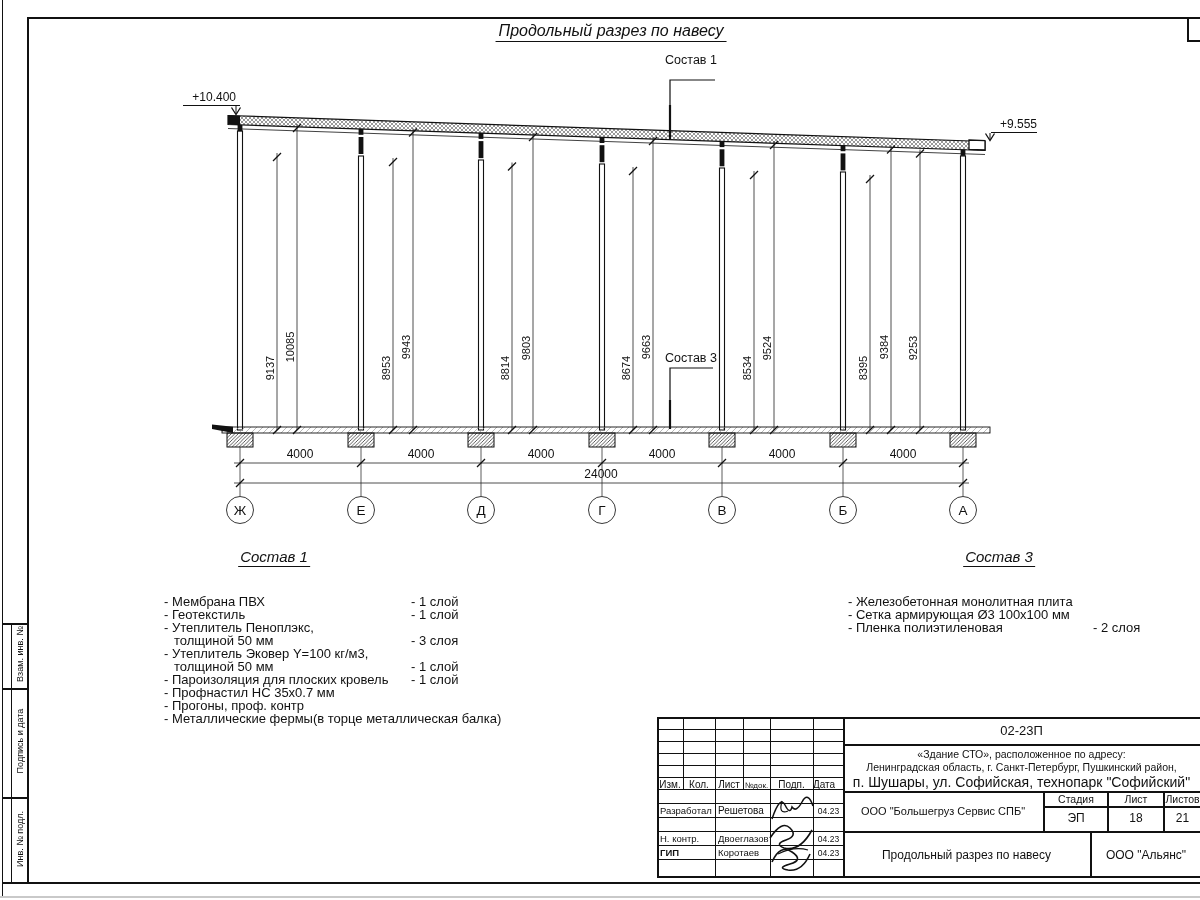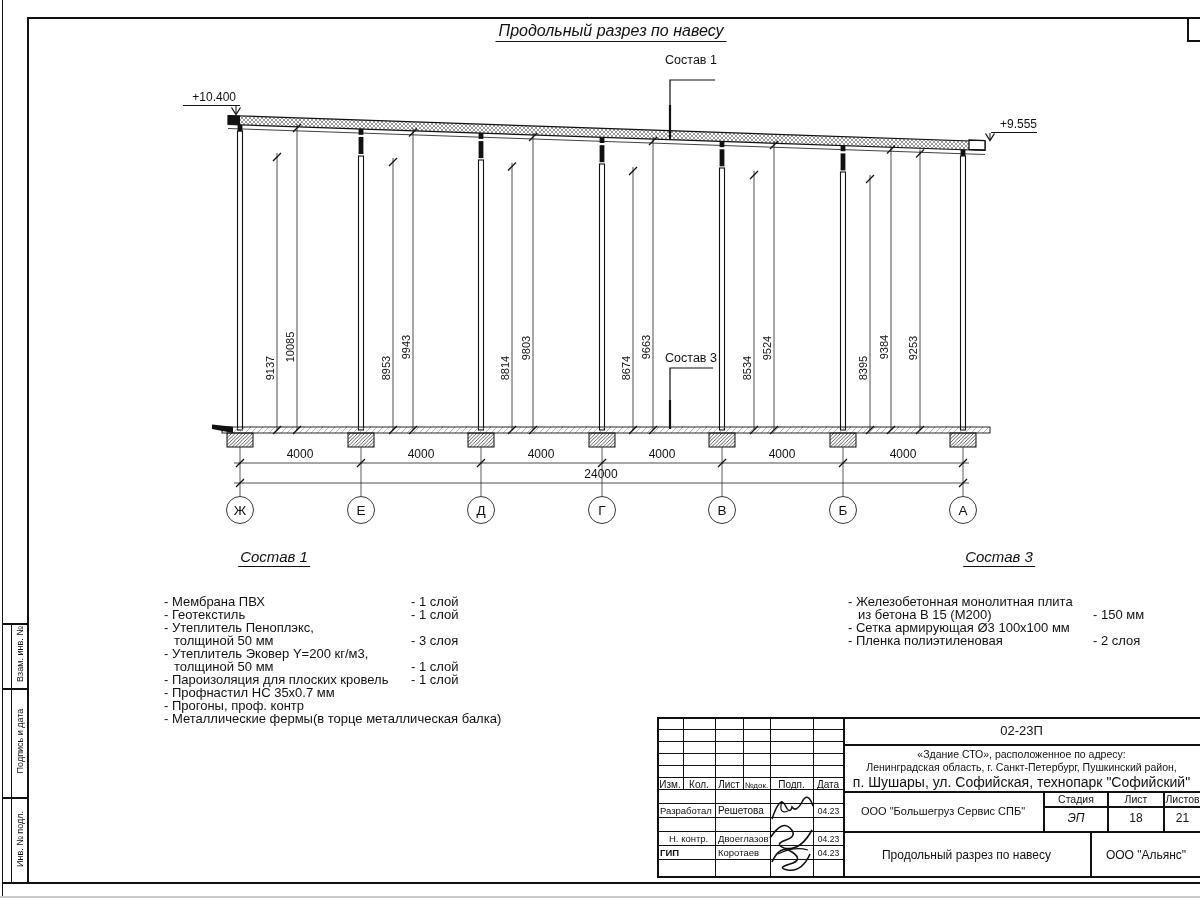--- a/index.html
+++ b/index.html
@@ -243,32 +243,31 @@
       </g>
     </g>
   </svg>
 
   <div class="comp-head" style="left:274px;top:548px;">Состав 1</div>
   <div class="comp" style="left:124px;top:595px;width:480px;margin-left:40px;">
     <div class="row"><span class="l">- Мембрана ПВХ</span><span class="r">- 1 слой</span></div>
     <div class="row"><span class="l">- Геотекстиль</span><span class="r">- 1 слой</span></div>
     <div class="row"><span class="l">- Утеплитель Пеноплэкс,</span><span class="r"></span></div>
     <div class="row cont"><span class="l">толщиной 50 мм</span><span class="r">- 3 слоя</span></div>
-    <div class="row"><span class="l">- Утеплитель Эковер Y=200 кг/м3,</span><span class="r"></span></div>
+    <div class="row"><span class="l">- Утеплитель Эковер Y=100 кг/м3,</span><span class="r"></span></div>
     <div class="row cont"><span class="l">толщиной 50 мм</span><span class="r">- 1 слой</span></div>
     <div class="row"><span class="l">- Пароизоляция для плоских кровель</span><span class="r">- 1 слой</span></div>
     <div class="row"><span class="l">- Профнастил НС 35х0.7 мм</span><span class="r"></span></div>
     <div class="row"><span class="l">- Прогоны, проф. контр</span><span class="r"></span></div>
     <div class="row"><span class="l">- Металлические фермы(в торце металлическая балка)</span><span class="r"></span></div>
   </div>
 
   <div class="comp-head" style="left:999px;top:548px;">Состав 3</div>
   <div class="comp comp3" style="left:848px;top:595px;width:350px;">
     <div class="row"><span class="l">- Железобетонная  монолитная плита</span><span class="r"></span></div>
-    <div class="row cont"><span class="l">из бетона В 15 (М200)</span><span class="r">- 150 мм</span></div>
     <div class="row"><span class="l">- Сетка армирующая Ø3 100х100 мм</span><span class="r"></span></div>
     <div class="row"><span class="l">- Пленка полиэтиленовая</span><span class="r">-  2 слоя</span></div>
   </div>
 
   <div>
     <div class="ln" style="left:657px;top:717px;width:543px;height:2px;"></div>
     <div class="ln" style="left:657px;top:876px;width:543px;height:2px;"></div>
     <div class="ln" style="left:657px;top:717px;width:2px;height:161px;"></div>
     <div class="ln" style="left:843px;top:717px;width:2px;height:161px;"></div>
     <div class="ln" style="left:657px;top:729px;width:186px;height:1px;"></div>
@@ -297,37 +296,37 @@
     <div class="ln" style="left:1090px;top:831px;width:2px;height:46px;"></div>
 
     <div class="txt ctr" style="left:843px;top:723px;width:357px;font-size:13px;">02-23П</div>
     <div class="txt ctr" style="left:845px;top:748px;width:353px;font-size:10.5px;">«Здание СТО», расположенное по адресу:</div>
     <div class="txt ctr" style="left:845px;top:761px;width:353px;font-size:10.5px;">Ленинградская область, г. Санкт-Петербург, Пушкинский район,</div>
     <div class="txt ctr" style="left:845px;top:774px;width:353px;font-size:14px;">п. Шушары, ул. Софийская, технопарк "Софийский"</div>
     <div class="txt ctr" style="left:843px;top:805px;width:200px;font-size:11px;">ООО "Большегруз Сервис СПБ"</div>
     <div class="txt ctr" style="left:1045px;top:793px;width:62px;font-size:10.5px;">Стадия</div>
     <div class="txt ctr" style="left:1109px;top:793px;width:54px;font-size:10.5px;">Лист</div>
     <div class="txt ctr" style="left:1165px;top:793px;width:35px;font-size:10.5px;overflow:hidden;">Листов</div>
-    <div class="txt ctr" style="left:1045px;top:811px;width:62px;font-size:12px;font-style:italic;">ЭП</div>
+    <div class="txt ctr" style="left:1045px;top:811px;width:62px;font-size:12px;">ЭП</div>
     <div class="txt ctr" style="left:1109px;top:811px;width:54px;font-size:12px;">18</div>
     <div class="txt ctr" style="left:1165px;top:811px;width:35px;font-size:12px;">21</div>
     <div class="txt ctr" style="left:843px;top:848px;width:247px;font-size:12px;">Продольный разрез по навесу</div>
     <div class="txt ctr" style="left:1092px;top:848px;width:108px;font-size:12px;">ООО "Альянс"</div>
 
     <div class="txt ctr" style="left:657px;top:779px;width:26px;font-size:10px;">Изм.</div>
     <div class="txt ctr" style="left:683px;top:779px;width:32px;font-size:10px;">Кол.</div>
     <div class="txt ctr" style="left:715px;top:779px;width:28px;font-size:10px;">Лист</div>
     <div class="txt ctr" style="left:743px;top:781px;width:27px;font-size:8px;">№док.</div>
     <div class="txt ctr" style="left:770px;top:779px;width:43px;font-size:10px;">Подп.</div>
-    <div class="txt ctr" style="left:813px;top:779px;width:30px;font-size:10px;">Дата</div>
+    <div class="txt ctr" style="left:813px;top:779px;width:20px;font-size:10px;">Дата</div>
 
     <div class="txt" style="left:660px;top:805px;font-size:9.5px;">Разработал</div>
     <div class="txt" style="left:718px;top:805px;font-size:10px;">Решетова</div>
     <div class="txt ctr" style="left:814px;top:806px;width:29px;font-size:8.5px;">04.23</div>
-    <div class="txt" style="left:660px;top:833px;font-size:9.5px;margin-left:9px;">Н. контр.</div>
+    <div class="txt" style="left:660px;top:833px;font-size:9.5px;">Н. контр.</div>
     <div class="txt" style="left:718px;top:833px;font-size:9.5px;">Двоеглазов</div>
     <div class="txt ctr" style="left:814px;top:834px;width:29px;font-size:8.5px;">04.23</div>
     <div class="txt" style="left:660px;top:847px;font-size:9.5px;font-weight:bold;">ГИП</div>
     <div class="txt" style="left:718px;top:847px;font-size:9.5px;">Коротаев</div>
     <div class="txt ctr" style="left:814px;top:848px;width:29px;font-size:8.5px;">04.23</div>
 
     <svg style="left:768px;top:793px;" width="48" height="34" viewBox="0 0 48 34">
       <path d="M4,26 Q12,2 17,12 T24,14 Q28,20 34,9 T45,13" fill="none" stroke="#111" stroke-width="1.5"></path>
       <path d="M14,8 Q10,22 20,18" fill="none" stroke="#111" stroke-width="1.2"></path>
     </svg>

